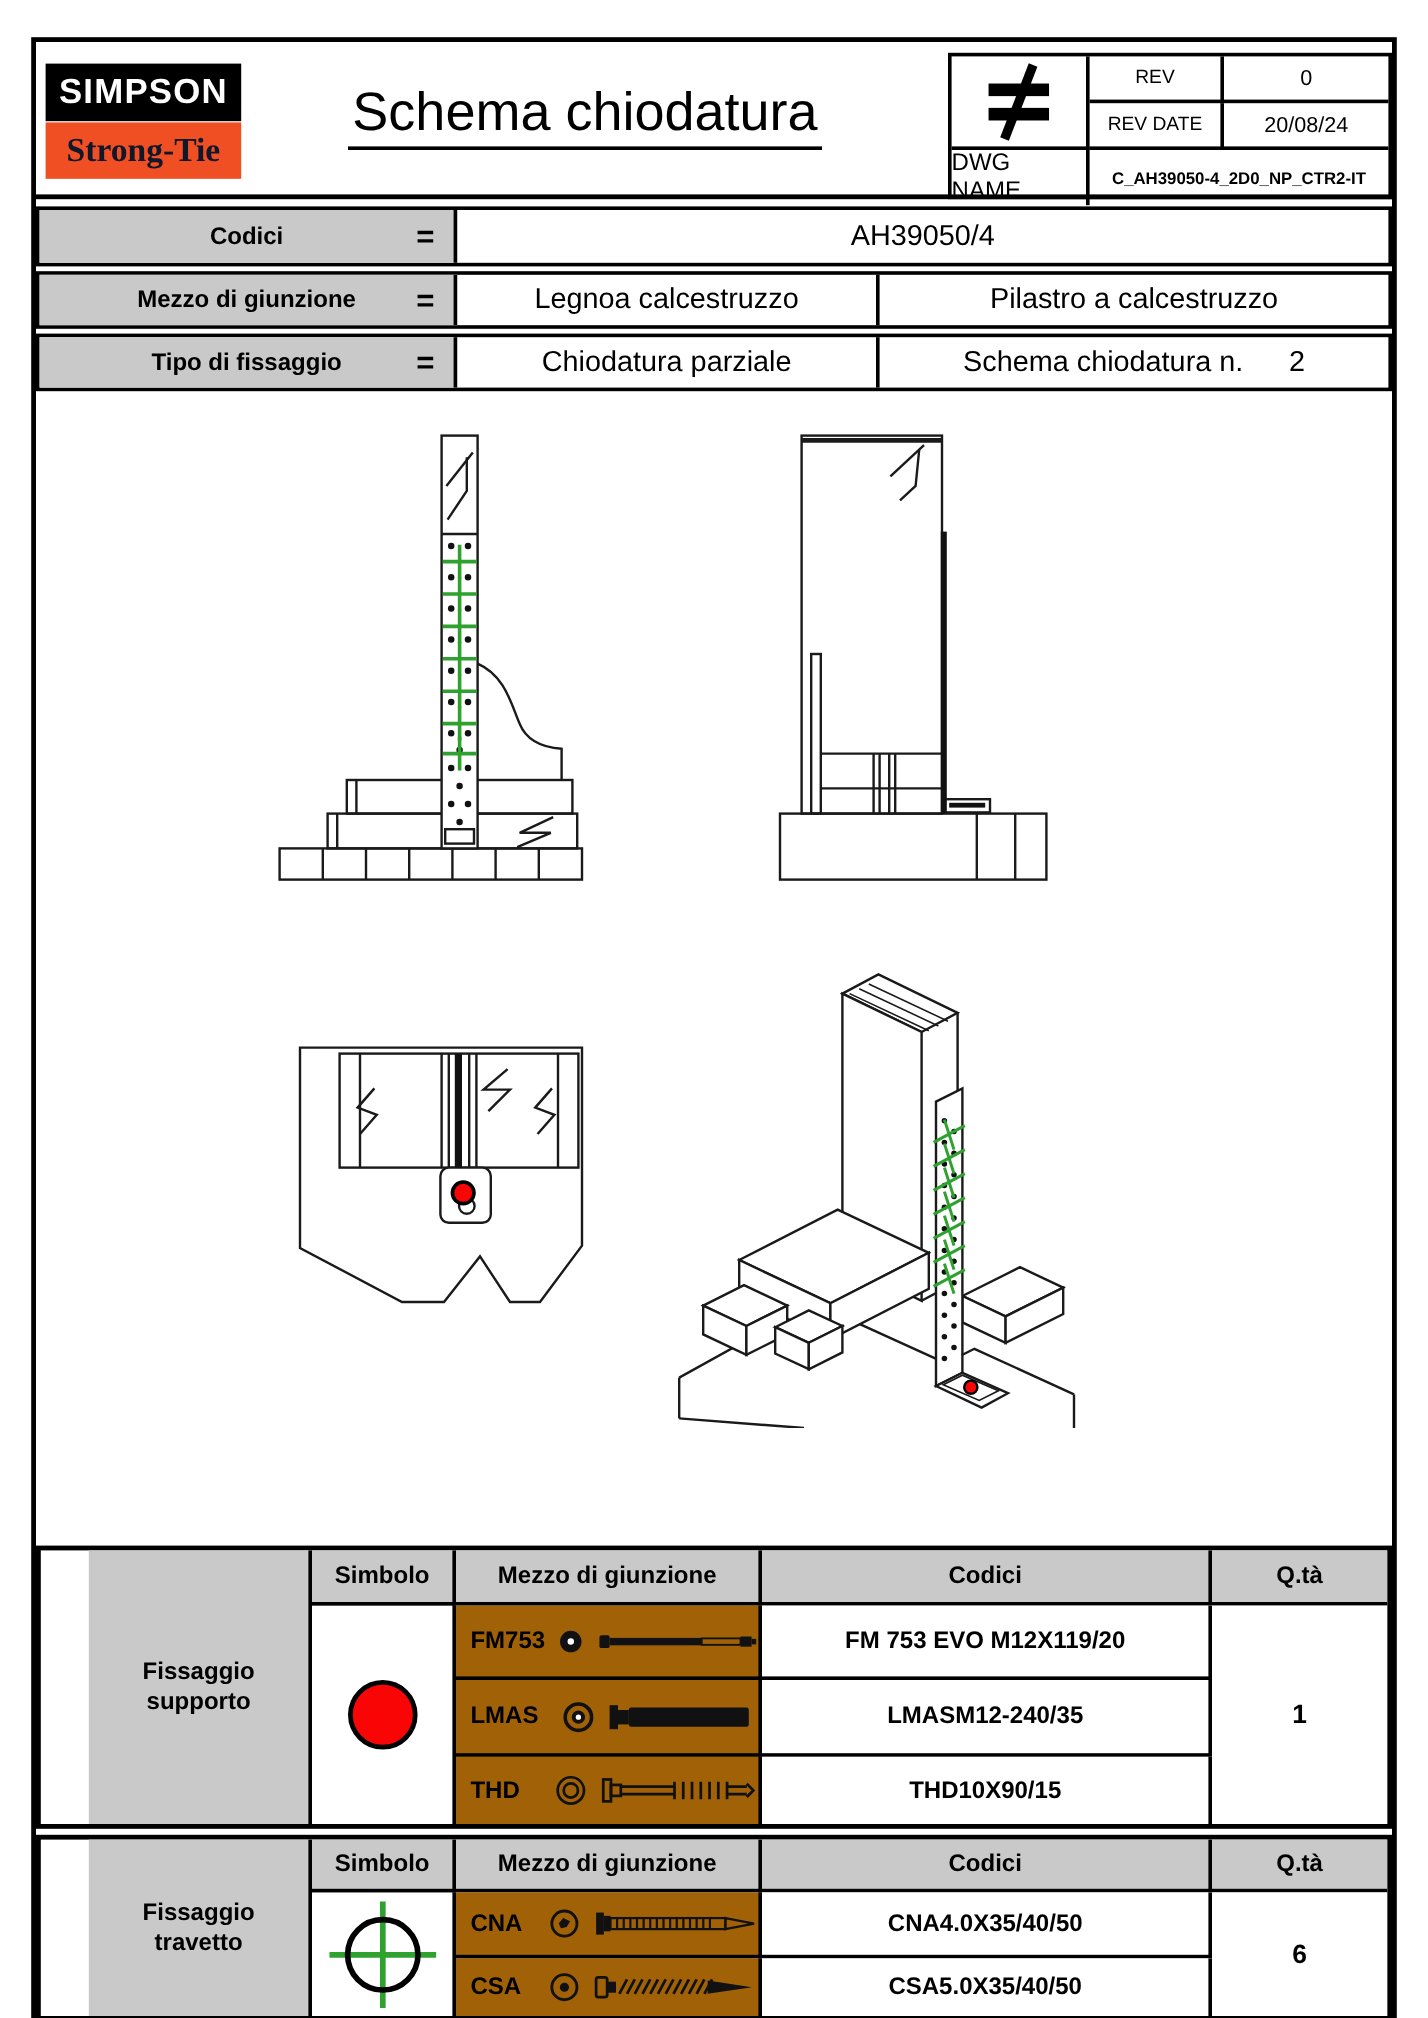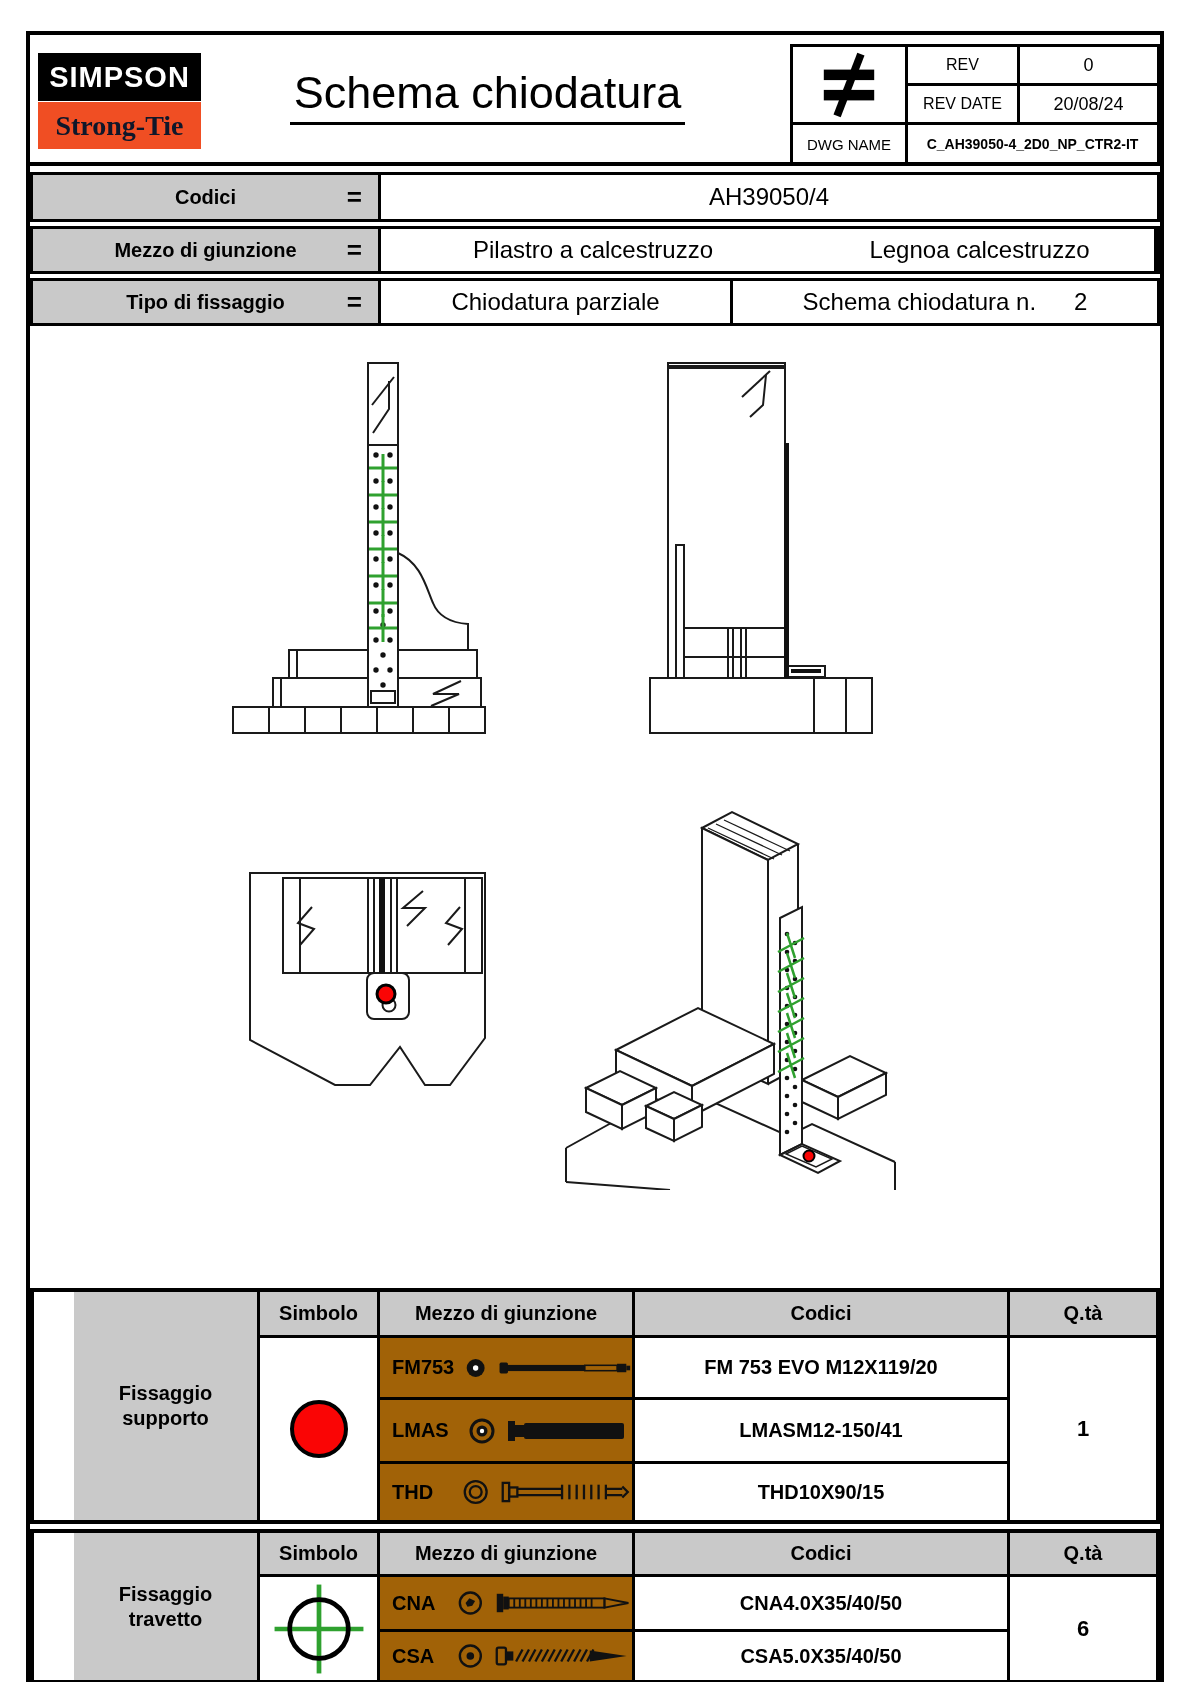--- a/index.html
+++ b/index.html
@@ -16,21 +16,21 @@
   .title-wrap span { font-size:45px; border-bottom:3px solid #000; padding:0 4px 4px 4px; }
 
   .rev-table { position:absolute; left:760px; top:9px; width:370px; height:122px; border:3px solid #000;
     display:grid; grid-template-columns:115px 112px 1fr; grid-template-rows:39px 39px 1fr; }
   .rev-table > div { display:flex; align-items:center; justify-content:center; }
   .c-sym  { grid-column:1; grid-row:1/3; border-right:3px solid #000; border-bottom:3px solid #000; }
   .c-revl { grid-column:2; grid-row:1; border-right:3px solid #000; border-bottom:3px solid #000; font-size:16px; }
   .c-revv { grid-column:3; grid-row:1; border-bottom:3px solid #000; font-size:18px; }
   .c-rdl  { grid-column:2; grid-row:2; border-right:3px solid #000; border-bottom:3px solid #000; font-size:16px; }
   .c-rdv  { grid-column:3; grid-row:2; border-bottom:3px solid #000; font-size:18px; }
-  .c-dwgl { grid-column:1; grid-row:3; border-right:3px solid #000; font-size:15px; }
+  .c-dwgl { grid-column:1; grid-row:3; border-right:3px solid #000; font-size:20px; }
   .c-dwgv { grid-column:2/4; grid-row:3; font-size:14px; font-weight:bold; letter-spacing:0; }
 
   
   .info-row { position:absolute; left:0; width:1130px; border:3px solid #000; display:flex; background:#fff; }
   .info-label { width:348px; background:#c9c9c9; border-right:3px solid #000; position:relative; display:flex; align-items:center; justify-content:center; font-weight:bold; font-size:20px; }
   .info-label .equals { position:absolute; right:16px; font-weight:bold; font-size:26px; }
   .info-values { flex:1; display:flex; }
   .info-values .val { display:flex; align-items:center; justify-content:center; font-size:24px; }
   .val-full { flex:1; }
   .val-left { width:352px; border-right:3px solid #000; }
@@ -92,22 +92,22 @@
     <div class="info-values">
         <div class="val val-full">AH39050/4</div>
       </div>
   </div>
   <div class="info-row" style="top:191px; height:48px;">
     <div class="info-label">
       <span>Mezzo di giunzione</span>
       <span class="equals">=</span>
     </div>
     <div class="info-values">
+      <div class="val val-left">Legnoa calcestruzzo</div>
       <div class="val val-right">Pilastro a calcestruzzo</div>
-      <div class="val val-left">Legnoa calcestruzzo</div>
     </div>
   </div>
   <div class="info-row" style="top:243px; height:48px;">
     <div class="info-label">
       <span>Tipo di fissaggio</span>
       <span class="equals">=</span>
     </div>
     <div class="info-values">
       <div class="val val-left">Chiodatura parziale</div>
       <div class="val val-right val-pair">
@@ -317,21 +317,21 @@
         <circle cx="14" cy="14" r="11" fill="none" stroke="#111" stroke-width="3"></circle>
         <circle cx="14" cy="14" r="5.5" fill="#111"></circle>
           <circle cx="14" cy="14" r="2.2" fill="#fff"></circle>
       </svg>
       <svg width="125" height="26" viewBox="0 0 125 26">
         <rect x="2" y="3" width="7" height="20" fill="#111"></rect>
         <rect x="9" y="7" width="9" height="12" fill="#111"></rect>
         <rect x="18" y="5" width="100" height="16" rx="2" fill="#111"></rect>
       </svg>
     </div>
-    <div class="code-cell br bb" style="grid-column:4; grid-row:3;">LMASM12-150/41</div>
+    <div class="code-cell br bb" style="grid-column:4; grid-row:3;">LMASM12-240/35</div>
 
     <div class="mezzo-cell br" style="grid-column:3; grid-row:4;">
       <span class="fname">THD</span>
       <svg width="30" height="30" viewBox="0 0 30 30">
         <circle cx="15" cy="15" r="12" fill="none" stroke="#111" stroke-width="2.5"></circle>
         <circle cx="15" cy="15" r="6.5" fill="none" stroke="#111" stroke-width="2.5"></circle>
       </svg>
       <svg width="145" height="28" viewBox="0 0 145 28">
         <g stroke="#111" stroke-width="2.5" fill="none">
           <rect x="3" y="4" width="7" height="20"></rect>

